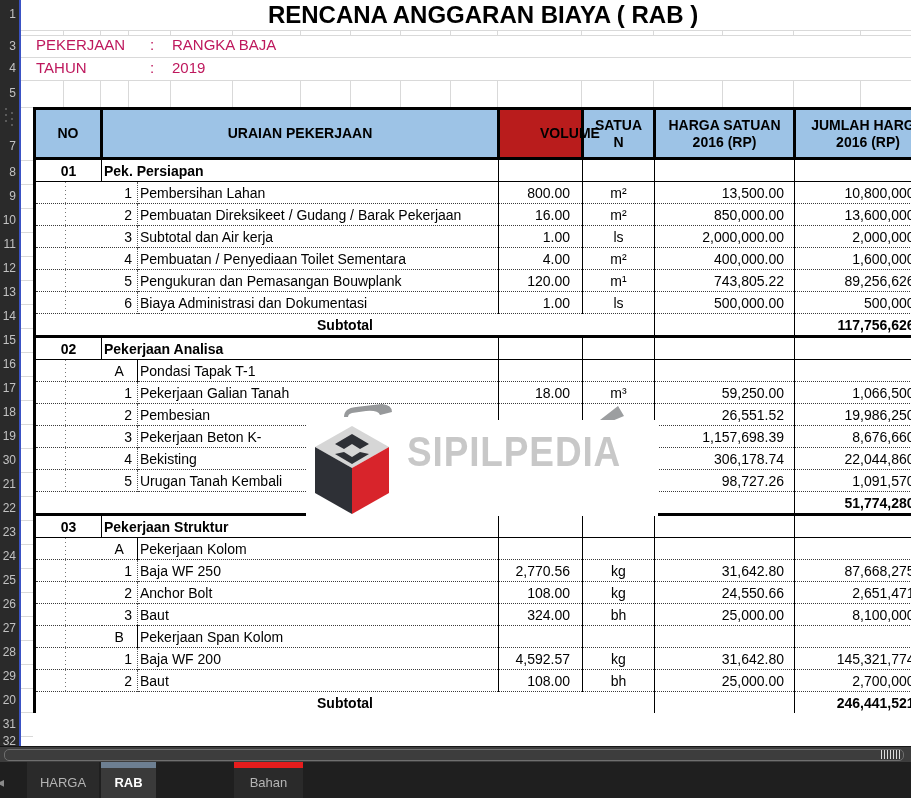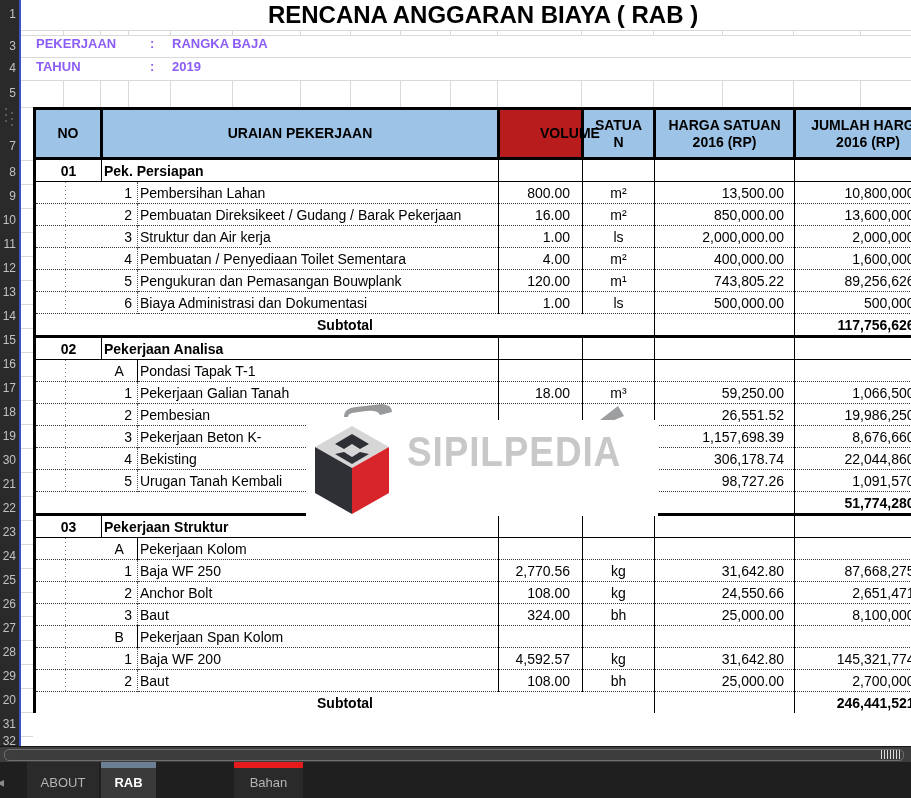--- a/index.html
+++ b/index.html
@@ -8,21 +8,21 @@
   
   #sheet{position:absolute;left:0;top:0;width:911px;height:746px;overflow:hidden;background:#fff;}
   #gutter{position:absolute;left:0;top:0;width:19px;height:746px;background:#2a2a2a;z-index:5;}
   .rowno{position:absolute;left:0;width:16px;text-align:right;font-size:12px;line-height:16px;height:16px;color:#c2c2c2;}
   .gdots{position:absolute;width:2px;height:16px;background-image:repeating-linear-gradient(to bottom,#5a5a5a 0 2px,transparent 2px 6px);}
   #freeze-line{position:absolute;left:19px;top:0;width:2px;height:746px;z-index:4;}
   #grid{position:absolute;left:0;top:0;width:911px;height:746px;z-index:1;}
   .gl{position:absolute;background:#d9d9d9;}
   
   #title{position:absolute;left:33px;top:1px;width:900px;text-align:center;font-size:24px;font-weight:bold;color:#000;z-index:2;letter-spacing:0px;}
-  .meta{position:absolute;font-size:13px;font-weight:bold;color:#8b5cf6;z-index:2;white-space:nowrap;}
+  .meta{position:absolute;font-size:15px;font-weight:normal;color:#be185d;z-index:2;white-space:nowrap;}
   
   #tablewrap{position:absolute;left:33px;top:107px;z-index:2;}
   table{border-collapse:collapse;table-layout:fixed;width:907px;background:#fff;font-size:14px;color:#000;}
   col.c1{width:67px}col.c2{width:36px}col.c3{width:361px}col.c4{width:84px}col.c5{width:72px}col.c6{width:140px}col.c7{width:147px}
   thead td{border:3px solid #000;font-weight:bold;text-align:center;vertical-align:middle;height:47px;line-height:17px;padding:0 2px;}
   .wrapcell{width:48px;margin:0 auto;word-break:break-all;}
   tbody td{height:21px;padding:0 2px;vertical-align:middle;white-space:nowrap;overflow:hidden;
     border-top:1px dotted #3a3a3a;}
   tbody tr.sec td{border-top:3px solid #000;}
   tbody tr.after td{border-top:1px solid #000;}
@@ -176,21 +176,21 @@
               <td class="vdot right" style="padding-right: 5px;">2</td>
               <td class="v1">Pembuatan Direksikeet / Gudang / Barak Pekerjaan</td>
               <td class="v1 right vol">16.00</td>
               <td class="v1 center">m²</td>
               <td class="v1 right har">850,000.00</td>
               <td class="v3 right jum">13,600,000.00</td>
             </tr>
             <tr>
               <td class="bl split"></td>
               <td class="vdot right" style="padding-right: 5px;">3</td>
-              <td class="v1">Struktur dan Air kerja</td>
+              <td class="v1">Subtotal dan Air kerja</td>
               <td class="v1 right vol">1.00</td>
               <td class="v1 center">ls</td>
               <td class="v1 right har">2,000,000.00</td>
               <td class="v3 right jum">2,000,000.00</td>
             </tr>
             <tr>
               <td class="bl split"></td>
               <td class="vdot right" style="padding-right: 5px;">4</td>
               <td class="v1">Pembuatan / Penyediaan Toilet Sementara</td>
               <td class="v1 right vol">4.00</td>
@@ -423,19 +423,19 @@
     <div id="freeze-line" style="background: rgb(58, 82, 196);"></div>
   </div>
 
   <div id="scrollstrip">
     <div id="hscrollbar"></div>
     <div id="grip"></div>
   </div>
 
   <div id="tabbar">
     <div id="tab-nav">◂</div>
-  <div class="tab" style="left: 27px; width: 72px;">ABOUT</div>
+  <div class="tab" style="left: 27px; width: 72px;">HARGA</div>
       <div class="tab active" style="left: 101px; width: 55px; border-top-color: rgb(109, 127, 146);">RAB</div>
       <div class="tab" style="left: 158px; width: 74px; border-top-color: rgb(240, 180, 0); margin-top: 41px;">Analisa</div>
       <div class="tab" style="left: 234px; width: 69px; border-top-color: rgb(230, 28, 28);">Bahan</div>
     </div>
 
 </div>
 
 </body></html>

